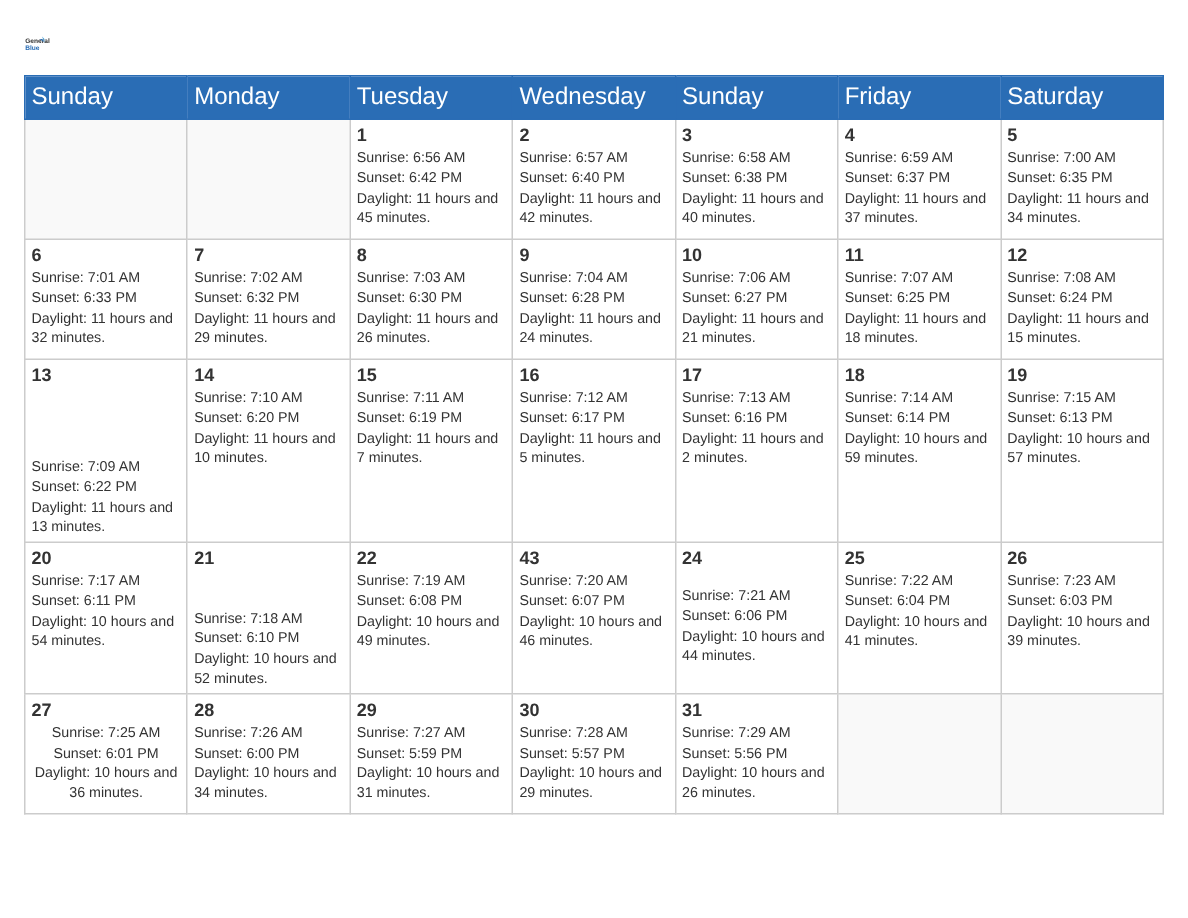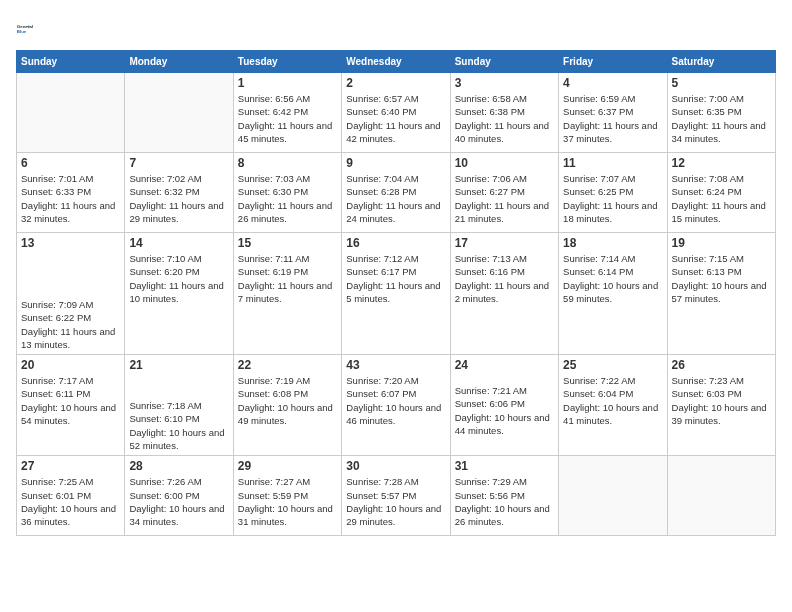--- a/index.html
+++ b/index.html
@@ -38,22 +38,22 @@
       color: #555;
     }
     .calendar {
       width: 100%;
       border-collapse: collapse;
       margin-top: 6px;
     }
     .calendar th {
       background: #2a6db5;
       color: #fff;
-      font-size: 10px;
-      font-weight: bold;
+      font-size: 16px;
+      font-weight: normal;
       padding: 5px 4px;
       text-align: left;
       border: 1px solid #2a6db5;
     }
     .calendar td {
       border: 1px solid #ccc;
       vertical-align: top;
       padding: 3px 4px;
       font-size: 10px;
       color: #333;
@@ -271,21 +271,21 @@
         <td>
           <span class="day-num">26</span>
           <div class="day-info" style="white-space: pre-line;">Sunrise: 7:23 AM
 Sunset: 6:03 PM
 Daylight: 10 hours and 39 minutes.</div>
         </td>
       </tr>
       <tr>
         <td>
           <span class="day-num">27</span>
-          <div class="day-info" style="white-space: pre-line;">Sunrise: 7:25 AM
+          <div class="day-info" style="white-space: pre-line; text-align: center;">Sunrise: 7:25 AM
 Sunset: 6:01 PM
 Daylight: 10 hours and 36 minutes.</div>
         </td>
         <td>
           <span class="day-num">28</span>
           <div class="day-info" style="white-space: pre-line;">Sunrise: 7:26 AM
 Sunset: 6:00 PM
 Daylight: 10 hours and 34 minutes.</div>
         </td>
         <td>

